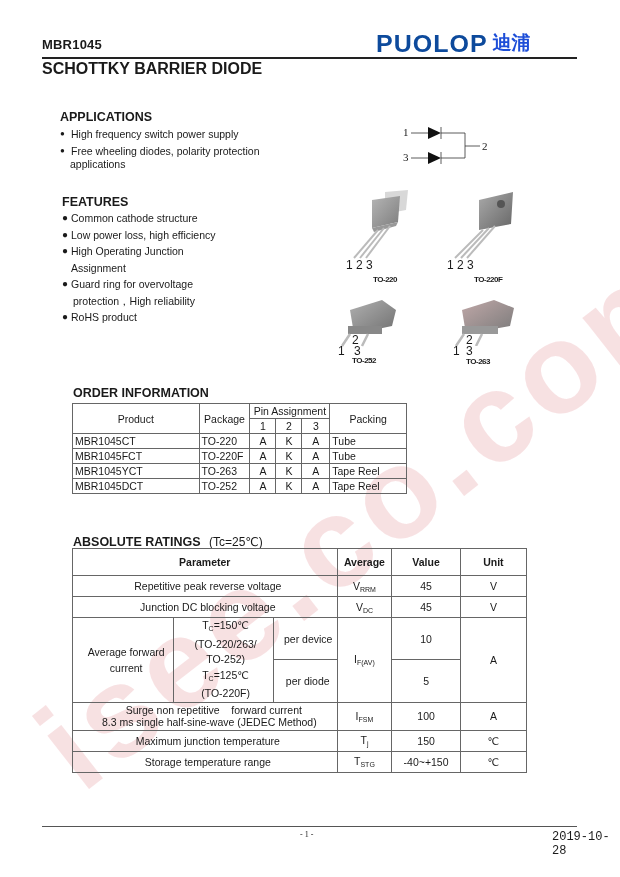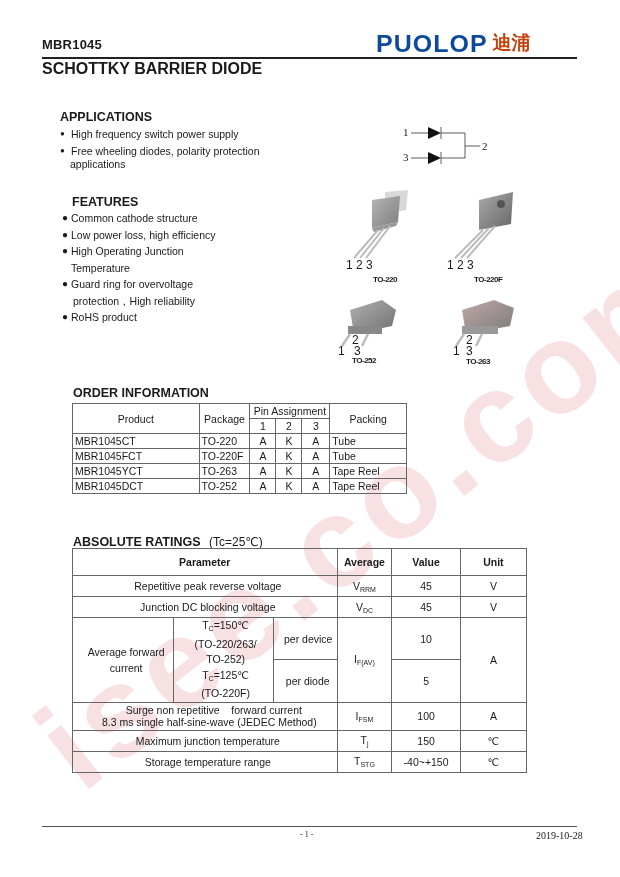--- a/index.html
+++ b/index.html
@@ -12,21 +12,21 @@
 
   
   .doc-title { left: 42px; top: 37px; font-size: 13px; font-weight: bold; letter-spacing: 0.2px; }
   .header-rule { left: 42px; top: 57px; width: 535px; height: 2px; background: #222; }
   .doc-subtitle { left: 42px; top: 60px; font-size: 16px; font-weight: bold; }
   .logo { left: 376px; top: 28px; height: 30px; display: flex; align-items: center; }
   .logo-brand {
     font-size: 25px; font-weight: bold; color: #0d4a9c; letter-spacing: 1px;
     transform: scaleY(0.95);
   }
-  .logo-cn { font-size: 19px; font-weight: bold; color: #c2410c; margin-left: 5px; font-family: "DejaVu Sans", sans-serif; }
+  .logo-cn { font-size: 19px; font-weight: bold; color: #1d4ed8; margin-left: 5px; font-family: "DejaVu Sans", sans-serif; }
 
   
   .section-h { font-size: 12.5px; font-weight: bold; }
 
   
   .bullet-list { font-size: 10.5px; line-height: 16.5px; }
   .bullet-list .item { position: relative; padding-left: 13px; }
   .bullet-list .item .dot { position: absolute; left: 2px; top: 0; font-size: 8px; }
   .features .item { padding-left: 9px; }
   .features .item .dot { left: 0; font-size: 10px; }
@@ -50,21 +50,21 @@
 
   .ratings td, .ratings th { font-size: 10.5px; }
   .ratings th { font-weight: bold; text-align: center; height: 26px; }
   .ratings td.l { text-align: center; padding-left: 6px; }
   .ratings td.c { text-align: center; }
   sub { font-size: 7px; vertical-align: -2px; }
 
   
   .footer-rule { left: 42px; top: 826px; width: 535px; height: 1px; background: #555; }
   .footer-page { left: 300px; top: 830px; font-size: 8px; font-family: "Liberation Serif", serif; }
-  .footer-date { left: 536px; top: 830px; font-size: 10px; font-family: Liberation Serif, serif; }
+  .footer-date { left: 552px; top: 830px; font-size: 12px; font-family: Liberation Mono, monospace; }
 
   
   .watermark {
     left: -30px; top: 440px; font-size: 128px; font-weight: bold; color: #f2c9cc;
     transform: rotate(-38deg); transform-origin: center; white-space: nowrap;
     opacity: 0.55; pointer-events: none; letter-spacing: 6px; z-index: 0;
   }
   .content { position: relative; z-index: 1; }
 </style>
 </head>
@@ -82,26 +82,26 @@
     <span class="logo-cn">迪浦</span>
   </div>
 
   <div class="abs section-h" style="left:60px; top:110px;">APPLICATIONS</div>
   <div class="abs bullet-list" style="left:58px; top:126px; width:260px;">
     <div class="item"><span class="dot">●</span><span>High frequency switch power supply</span></div>
     <div class="item"><span class="dot">●</span><span>Free wheeling diodes, polarity protection</span></div>
     <div style="padding-left:12px; margin-top:-3px;">applications</div>
   </div>
 
-  <div class="abs section-h" style="left:72px; top:195px;">FEATURES</div>
+  <div class="abs section-h" style="left:62px; top:195px;">FEATURES</div>
   <div class="abs bullet-list features" style="left:62px; top:210px; width:260px;">
     <div class="item"><span class="dot">●</span><span>Common cathode structure</span></div>
     <div class="item"><span class="dot">●</span><span>Low power loss, high efficiency</span></div>
     <div class="item"><span class="dot">●</span><span>High Operating Junction</span></div>
-    <div class="cont">Temperature</div>
+    <div class="cont">Assignment</div>
     <div class="item"><span class="dot">●</span><span>Guard ring for overvoltage</span></div>
     <div class="cont" style="padding-left:11px;">protection，High reliability</div>
     <div class="item"><span class="dot">●</span><span>RoHS product</span></div>
   </div>
 
   <div class="abs schem">
     <span class="abs" style="left:3px; top:2px; font-size:11px; font-family:'Liberation Serif',serif;">1</span>
     <span class="abs" style="left:3px; top:27px; font-size:11px; font-family:'Liberation Serif',serif;">3</span>
     <span class="abs" style="left:82px; top:16px; font-size:11px; font-family:'Liberation Serif',serif;">2</span>
     <svg class="abs" style="left:0; top:0;" width="110" height="44">

